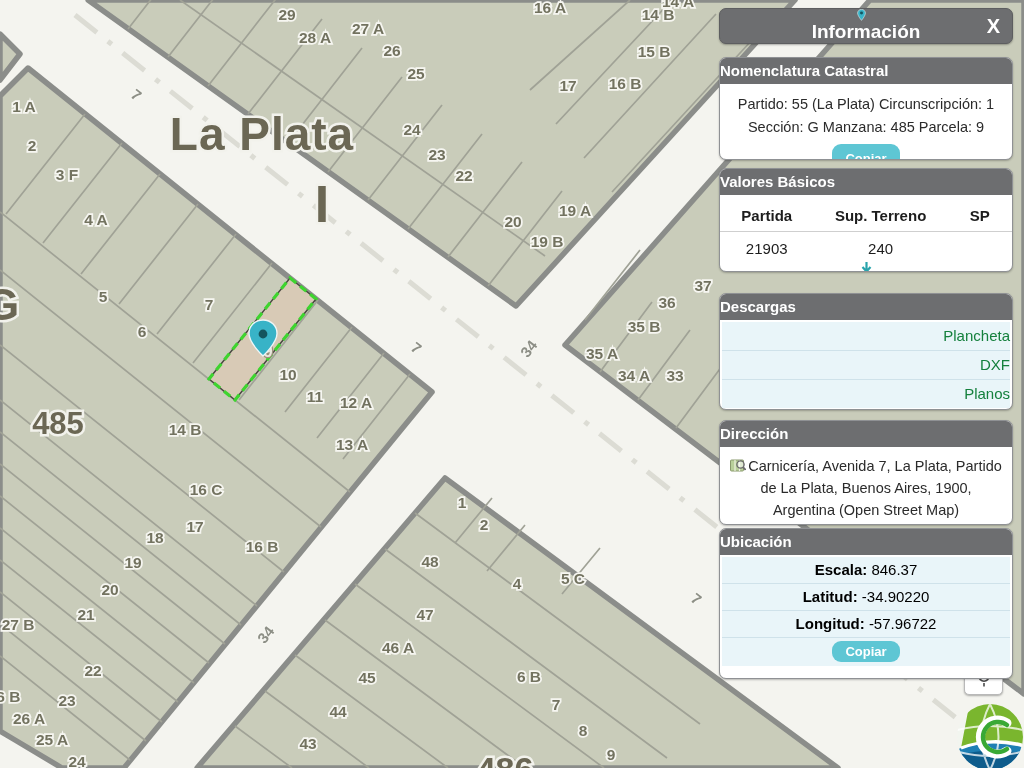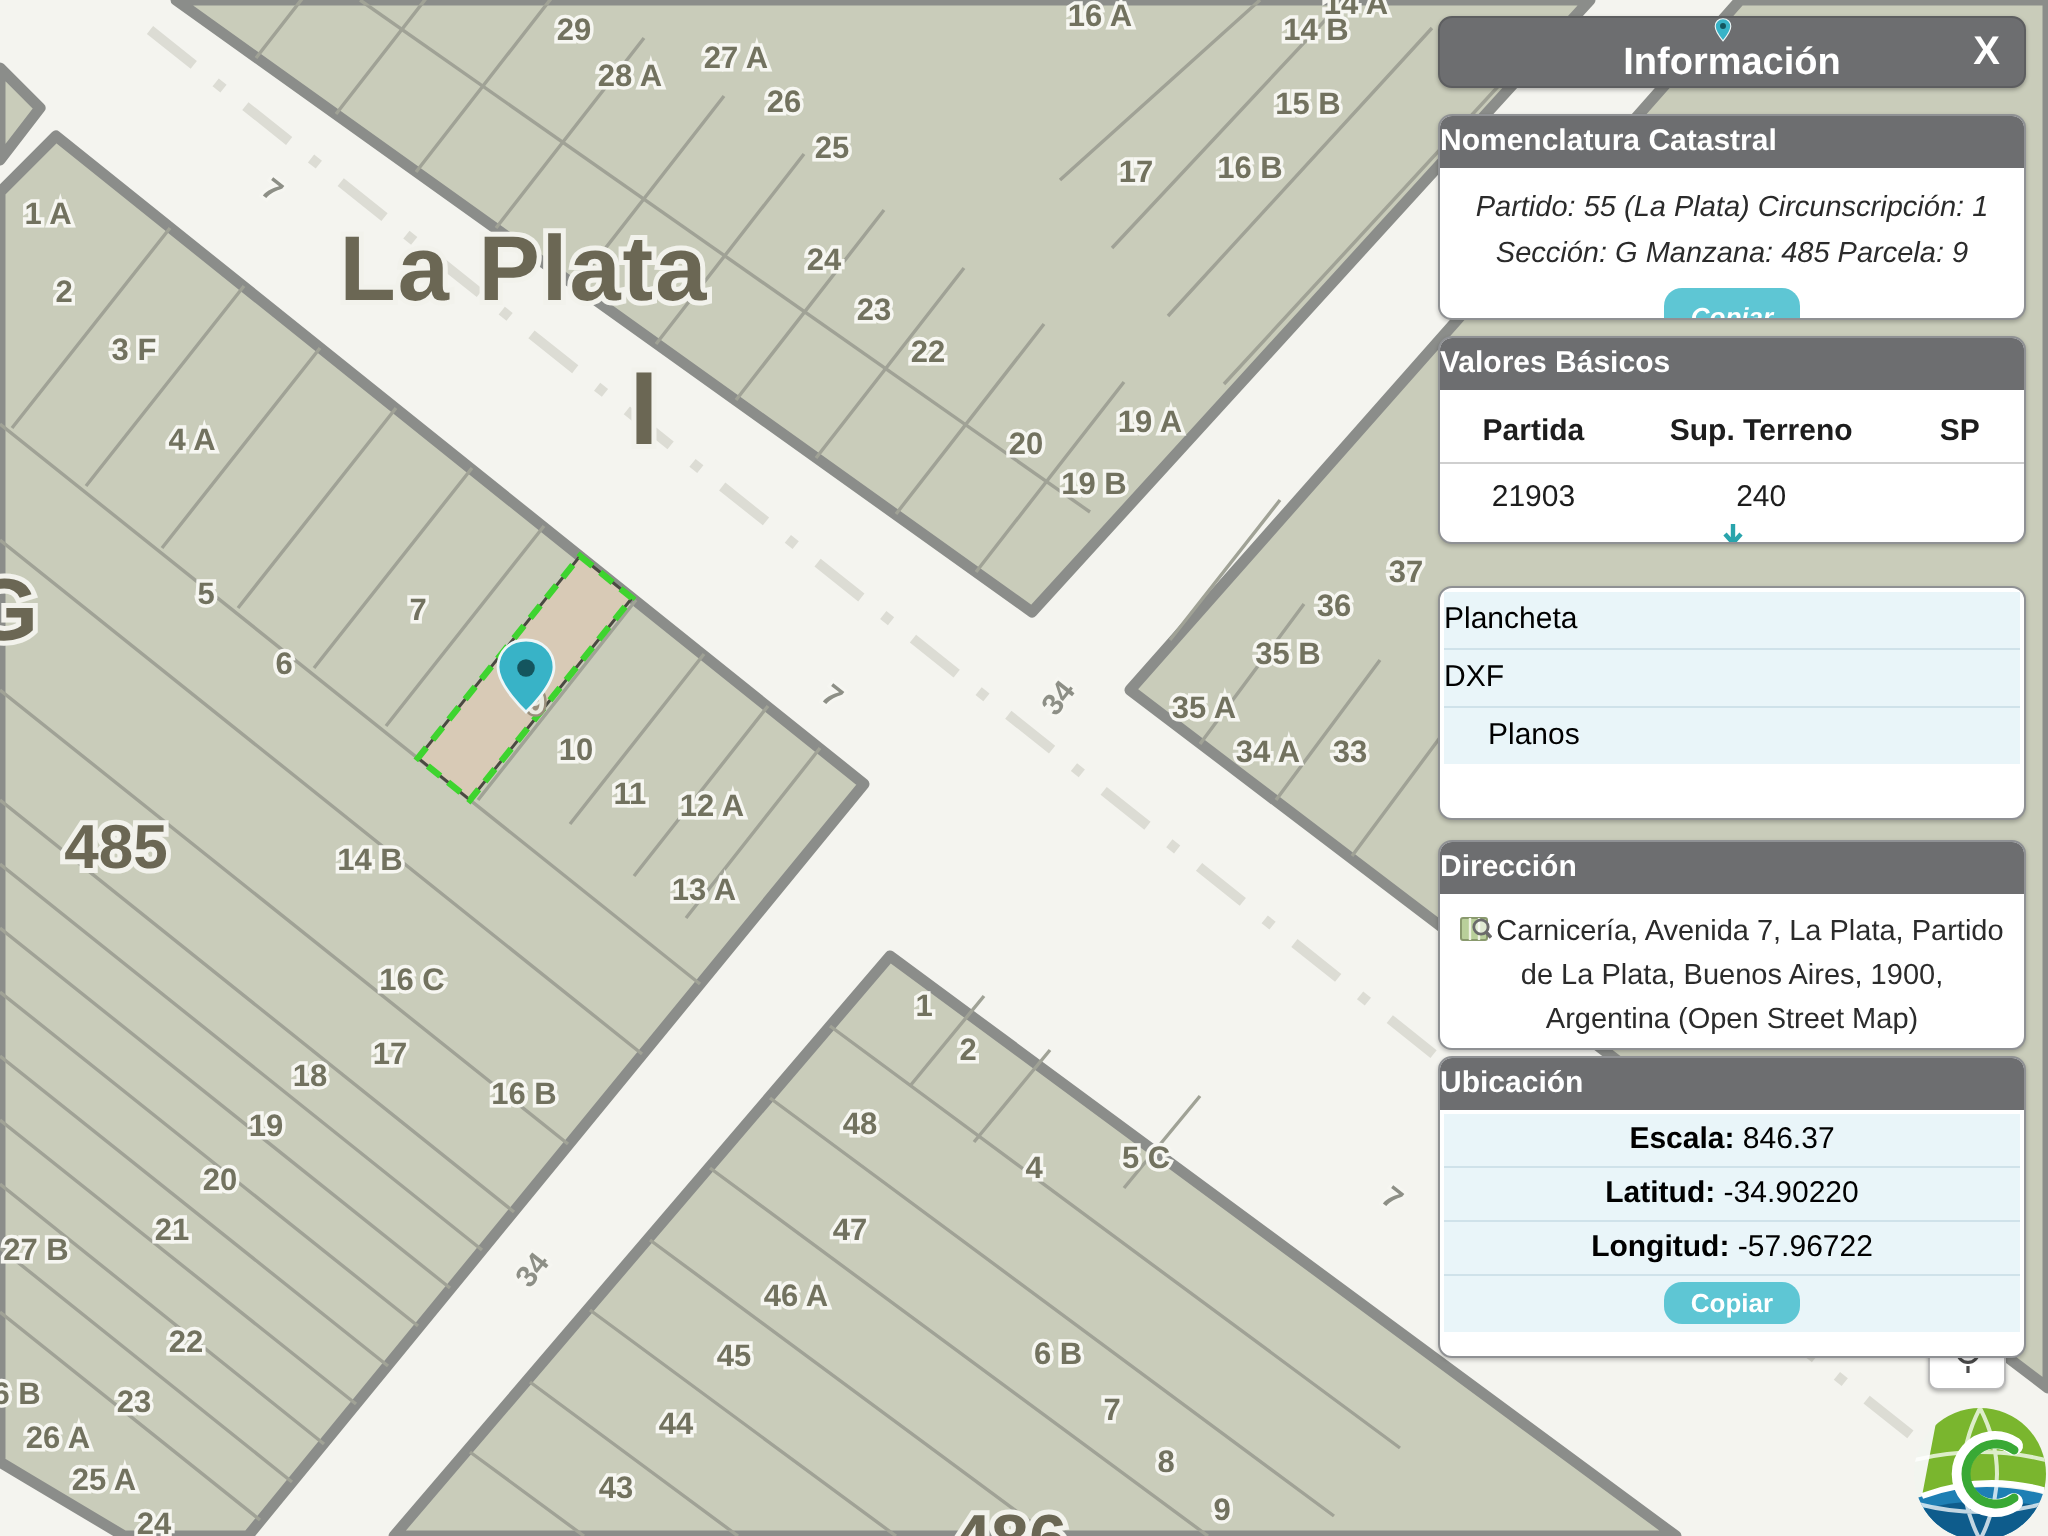--- a/index.html
+++ b/index.html
@@ -26,29 +26,29 @@
     border-radius:7px;overflow:hidden;box-shadow:0 1px 2px rgba(0,0,0,.25);box-sizing:border-box;}
   .phead{background:#6d6e70;color:#fff;font-weight:bold;font-size:15px;text-align:left;
     line-height:26px;height:26px;}
   .infohead{position:absolute;left:0;top:8px;width:294px;height:36px;background:#6d6e70;
     border:1px solid #5d5e60;border-radius:7px;box-sizing:border-box;color:#fff;
     display:flex;align-items:center;justify-content:center;font-size:19px;font-weight:bold;
     box-shadow:0 1px 2px rgba(0,0,0,.3);flex-direction:column;}
   .infohead .xbtn{position:absolute;right:12px;top:5px;font-size:20px;font-weight:bold;
     color:#fff;cursor:pointer;line-height:24px;}
   .infohead svg{margin-right:9px;}
-  .ncbody{font-size:14.5px;color:#2b2b2b;text-align:center;padding-top:9px;line-height:23px;font-style:italic;}
+  .ncbody{font-size:14.5px;color:#2b2b2b;text-align:center;padding-top:9px;line-height:23px;}
   .copybtn{display:inline-block;background:#5ec6d4;color:#fff;font-size:13px;font-weight:bold;
     border-radius:9px;padding:3px 13px;margin-top:5px;cursor:pointer;}
   table.vtab{width:100%;border-collapse:collapse;font-size:15px;color:#1d1d1d;margin-top:6px;}
   table.vtab th{font-weight:bold;padding:6px 4px 7px;border-bottom:1px solid #cfcfcf;}
   table.vtab td{padding:8px 4px 2px;text-align:center;}
   .dlrow{text-align:center;padding-top:2px;}
-  .lrow{background:#e9f5f9;border-bottom:1px solid #cfe2ea;color:#000000;font-size:15px;
-    text-align:left;line-height:28px;height:28px;cursor:pointer;}
+  .lrow{background:#e9f5f9;border-bottom:1px solid #cfe2ea;color:#15803d;font-size:15px;
+    text-align:right;line-height:28px;height:28px;cursor:pointer;}
   .lrow:last-child{border-bottom:none;padding-left:22px;}
   .ubrow{background:#e9f5f9;border-bottom:1px solid #cfe2ea;font-size:15px;color:#000000;
     text-align:center;line-height:26px;height:26px;}
   .ubrow b{font-weight:bold;}
   .ubfoot{background:#e9f5f9;text-align:center;padding:2px 0 4px;}
   .dirbody{font-size:14.5px;color:#2b2b2b;text-align:center;padding:8px 10px 0;line-height:22px;}
   .dirbody svg{vertical-align:-2px;margin-right:2px;}
   
   #geobtn{position:absolute;left:964px;top:656px;width:37px;height:37px;background:#fff;
     border:1px solid #b9b9b9;border-radius:5px;z-index:1;display:flex;align-items:center;
@@ -245,20 +245,21 @@
       </table>
     <div class="dlrow">
       <svg width="19" height="17" viewBox="0 0 19 17">
         <path d="M9.5,1 V9 M5.5,6 L9.5,10.5 L13.5,6" stroke="#29a4ac" stroke-width="2.2" fill="none"></path>
         <path d="M2,12 L2,15 L17,15 L17,12" stroke="#29a4ac" stroke-width="2.2" fill="none"></path>
       </svg>
     </div>
   </div>
 
   <div class="pbox" style="top:293px;height:117px;">
+    <div class="phead">Descargas</div>
     <div style="padding:2px;">
       <div class="lrow">Plancheta</div>
       <div class="lrow">DXF</div>
       <div class="lrow">Planos</div>
     </div>
   </div>
 
   <div class="pbox" style="top:420px;height:105px;">
     <div class="phead">Dirección</div>
     <div class="dirbody">

